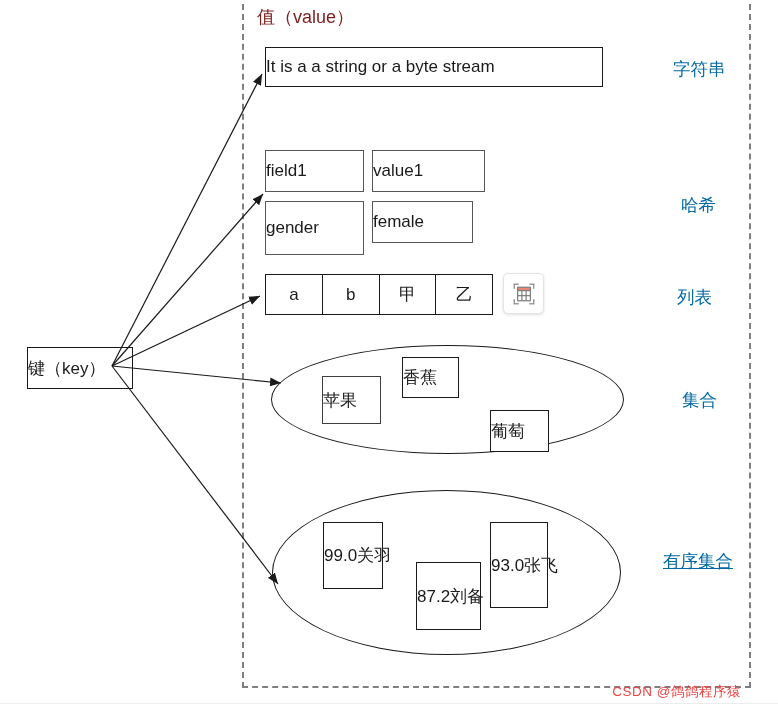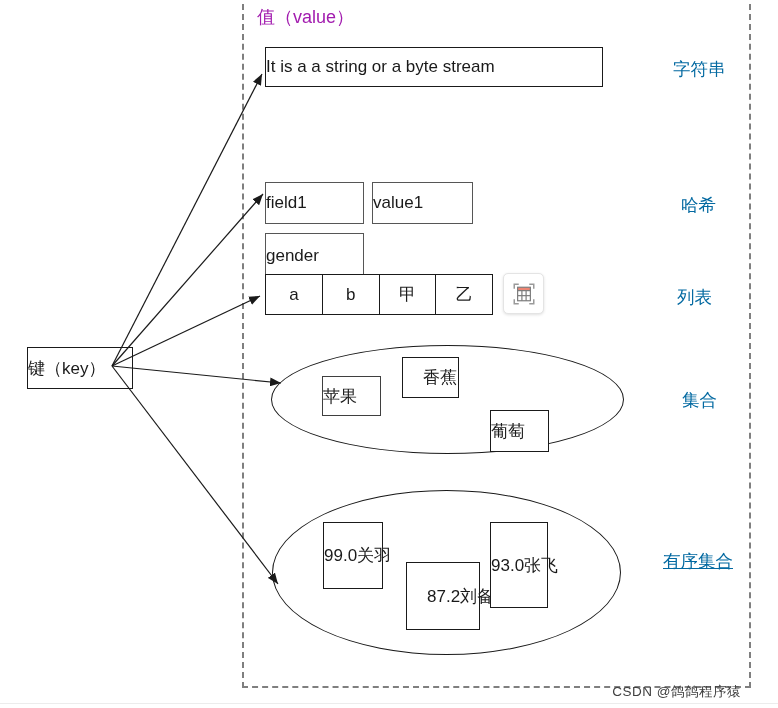--- a/index.html
+++ b/index.html
@@ -18,33 +18,33 @@
   
   .value-region {
     left: 242px; top: -6px;
     width: 509px; height: 694px;
     border: 2px dashed #7f7f7f;
     border-top: none;
   }
 
   .title-text {
     font-size: 18px;
-    color: #a21caf;
+    color: #7f1d1d;
     white-space: nowrap;
   }
 
   .node-box {
     border: 1.6px solid #1a1a1a;
     background: #ffffff;
     display: flex;
     align-items: center;
     font-size: 17px;
     white-space: nowrap;
   }
-  .gray-border { border-color: #565656; margin-top: 32px; }
+  .gray-border { border-color: #565656; }
 
   .side-label {
     font-size: 17.5px;
     color: #0369a1;
     white-space: nowrap;
   }
 
   
   .list-row {
     left: 265px; top: 274px;
@@ -87,21 +87,21 @@
     align-items: center;
     justify-content: center;
     cursor: pointer;
   }
 
   .watermark {
     left: 0; top: 683px;
     width: 741px;
     text-align: right;
     font-size: 13.5px;
-    color: #404040;
+    color: #ef4444;
     letter-spacing: 0.5px;
     white-space: nowrap;
   }
 
   .bottom-line {
     left: 0; top: 703px;
     width: 778px; height: 0;
     border-top: 1px solid #ececec;
   }
 
@@ -126,25 +126,28 @@
   </div>
 
   <div class="abs node-box" style="left:265px; top:47px; width:338px; height:40px;">
     <span>It is a a string or a byte stream</span>
   </div>
   <div class="abs side-label" style="left:673px; top:57px;">字符串</div>
 
   <div class="abs node-box gray-border" style="left:265px; top:150px; width:99px; height:42px;">
     <span>field1</span>
   </div>
-  <div class="abs node-box gray-border" style="left:372px; top:150px; width:101px; height:42px;">
+  <div class="abs node-box gray-border" style="left:372px; top:150px; width:113px; height:42px;">
     <span>value1</span>
   </div>
-  <div class="abs node-box gray-border" style="left:265px; top:201px; width:99px; height:46px;">
+  <div class="abs node-box gray-border" style="left:265px; top:201px; width:99px; height:54px;">
     <span>gender</span>
+  </div>
+  <div class="abs node-box gray-border" style="left:372px; top:201px; width:101px; height:42px;">
+    <span>female</span>
   </div>
   <div class="abs side-label" style="left:681px; top:193px;font-family:Liberation Mono, monospace;">哈希</div>
 
   <div class="abs list-row">
     <div class="list-cell">a</div>
     <div class="list-cell">b</div>
     <div class="list-cell">甲</div>
     <div class="list-cell">乙</div>
   </div>
 
@@ -166,37 +169,37 @@
           <line x1="11.5" y1="22.2" x2="28.5" y2="22.2"></line>
           <line x1="17.2" y1="15.5" x2="17.2" y2="29"></line>
           <line x1="22.8" y1="15.5" x2="22.8" y2="29"></line>
         </g>
       </svg>
     </span>
   </div>
   <div class="abs side-label" style="left:677px; top:285px;">列表</div>
 
   <div class="abs ellipse" style="left:271px; top:345px; width:353px; height:109px;"></div>
-  <div class="abs node-box" style="left:322px; top:376px; width:59px; height:40px; border-width:1.3px; border-color:#3f3f3f;">
+  <div class="abs node-box" style="left:322px; top:376px; width:59px; height:48px; border-width:1.3px; border-color:#3f3f3f;">
     <span>苹果</span>
   </div>
-  <div class="abs node-box" style="left:402px; top:357px; width:57px; height:41px; border-width:1.3px;padding-left:20px;">
+  <div class="abs node-box" style="left:402px; top:357px; width:57px; height:41px; border-width:1.3px;">
     <span>香蕉</span>
   </div>
   <div class="abs node-box" style="left:490px; top:398px; width:59px; height:42px; border-width:1.3px;margin-top:12px;">
     <span>葡萄</span>
   </div>
   <div class="abs side-label" style="left:682px; top:388px;">集合</div>
 
   <div class="abs ellipse" style="left:272px; top:490px; width:349px; height:165px;"></div>
   <div class="abs node-box two-line" style="left:323px; top:522px; width:60px; height:67px; border-width:1.3px;">
     <span>99.0</span>
     <span>关羽</span>
   </div>
-  <div class="abs node-box two-line" style="left:406px; top:562px; width:74px; height:68px; border-width:1.3px;padding-left:20px;">
+  <div class="abs node-box two-line" style="left:416px; top:562px; width:65px; height:68px; border-width:1.3px;">
     <span>87.2</span>
     <span>刘备</span>
   </div>
   <div class="abs node-box two-line" style="left:490px; top:522px; width:58px; height:86px; border-width:1.3px;">
     <span>93.0</span>
     <span>张飞</span>
   </div>
   <div class="abs side-label" style="left:663px; top:549px;text-decoration:underline;">有序集合</div>
 
   <svg class="arrows">

